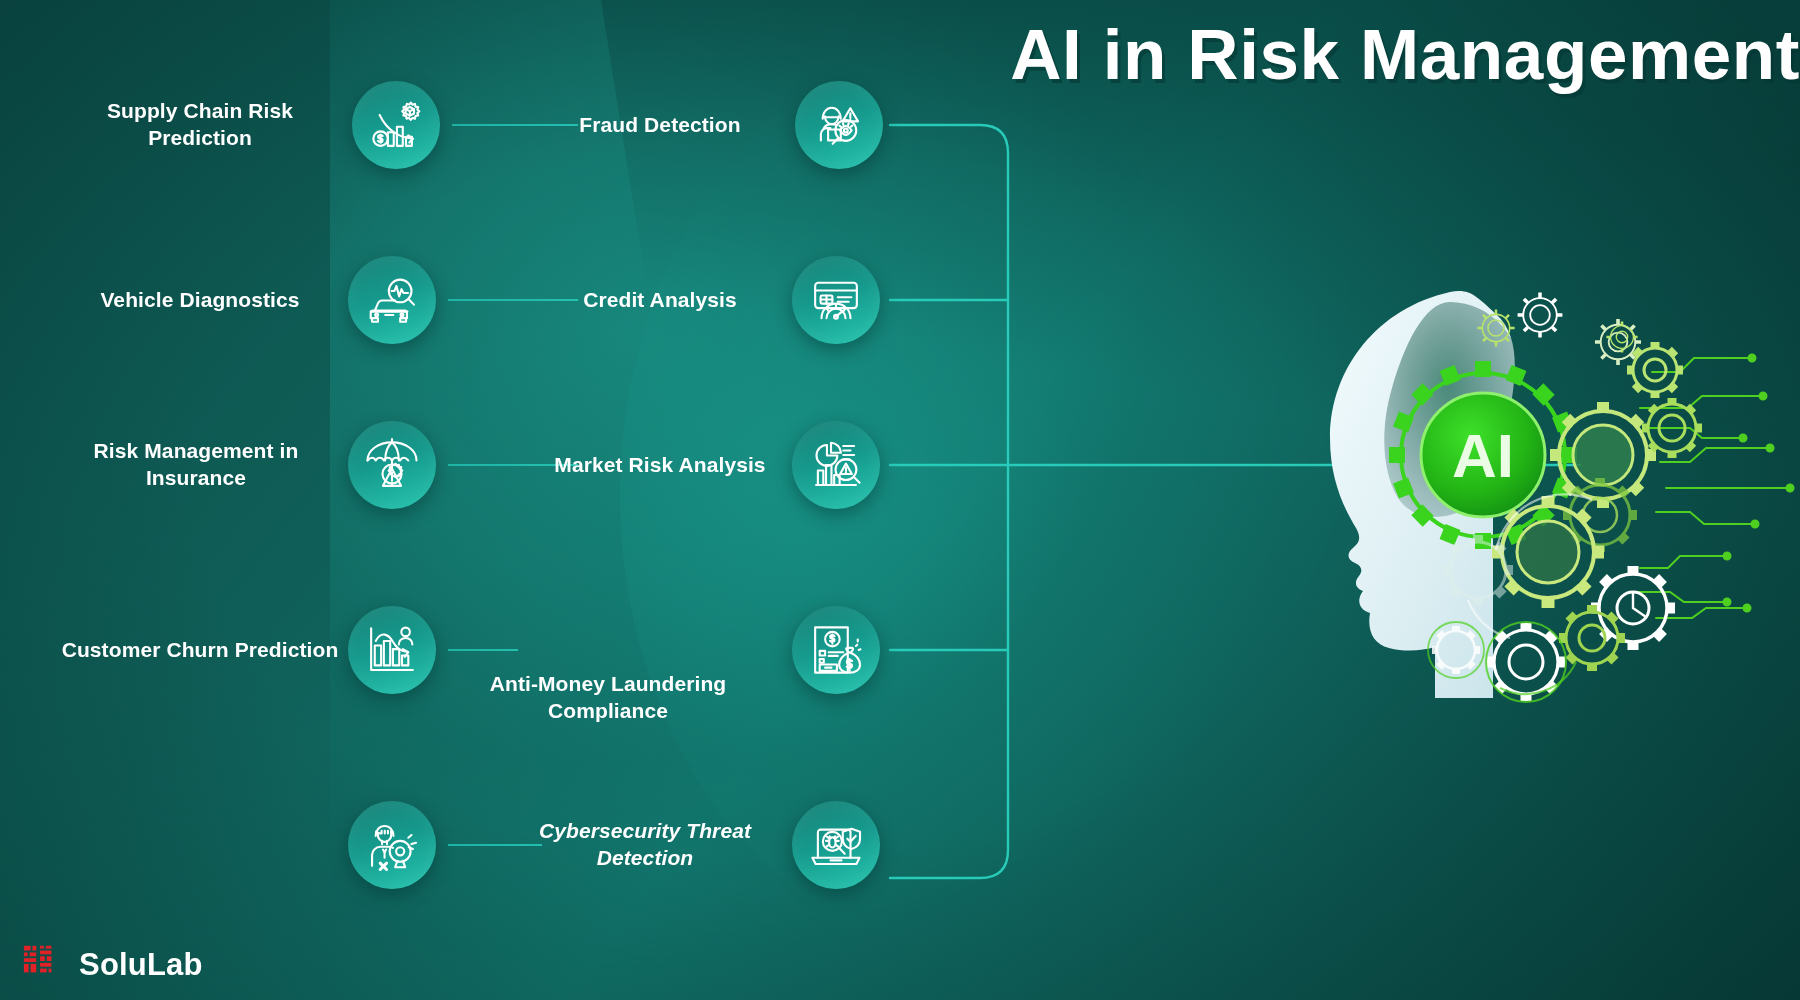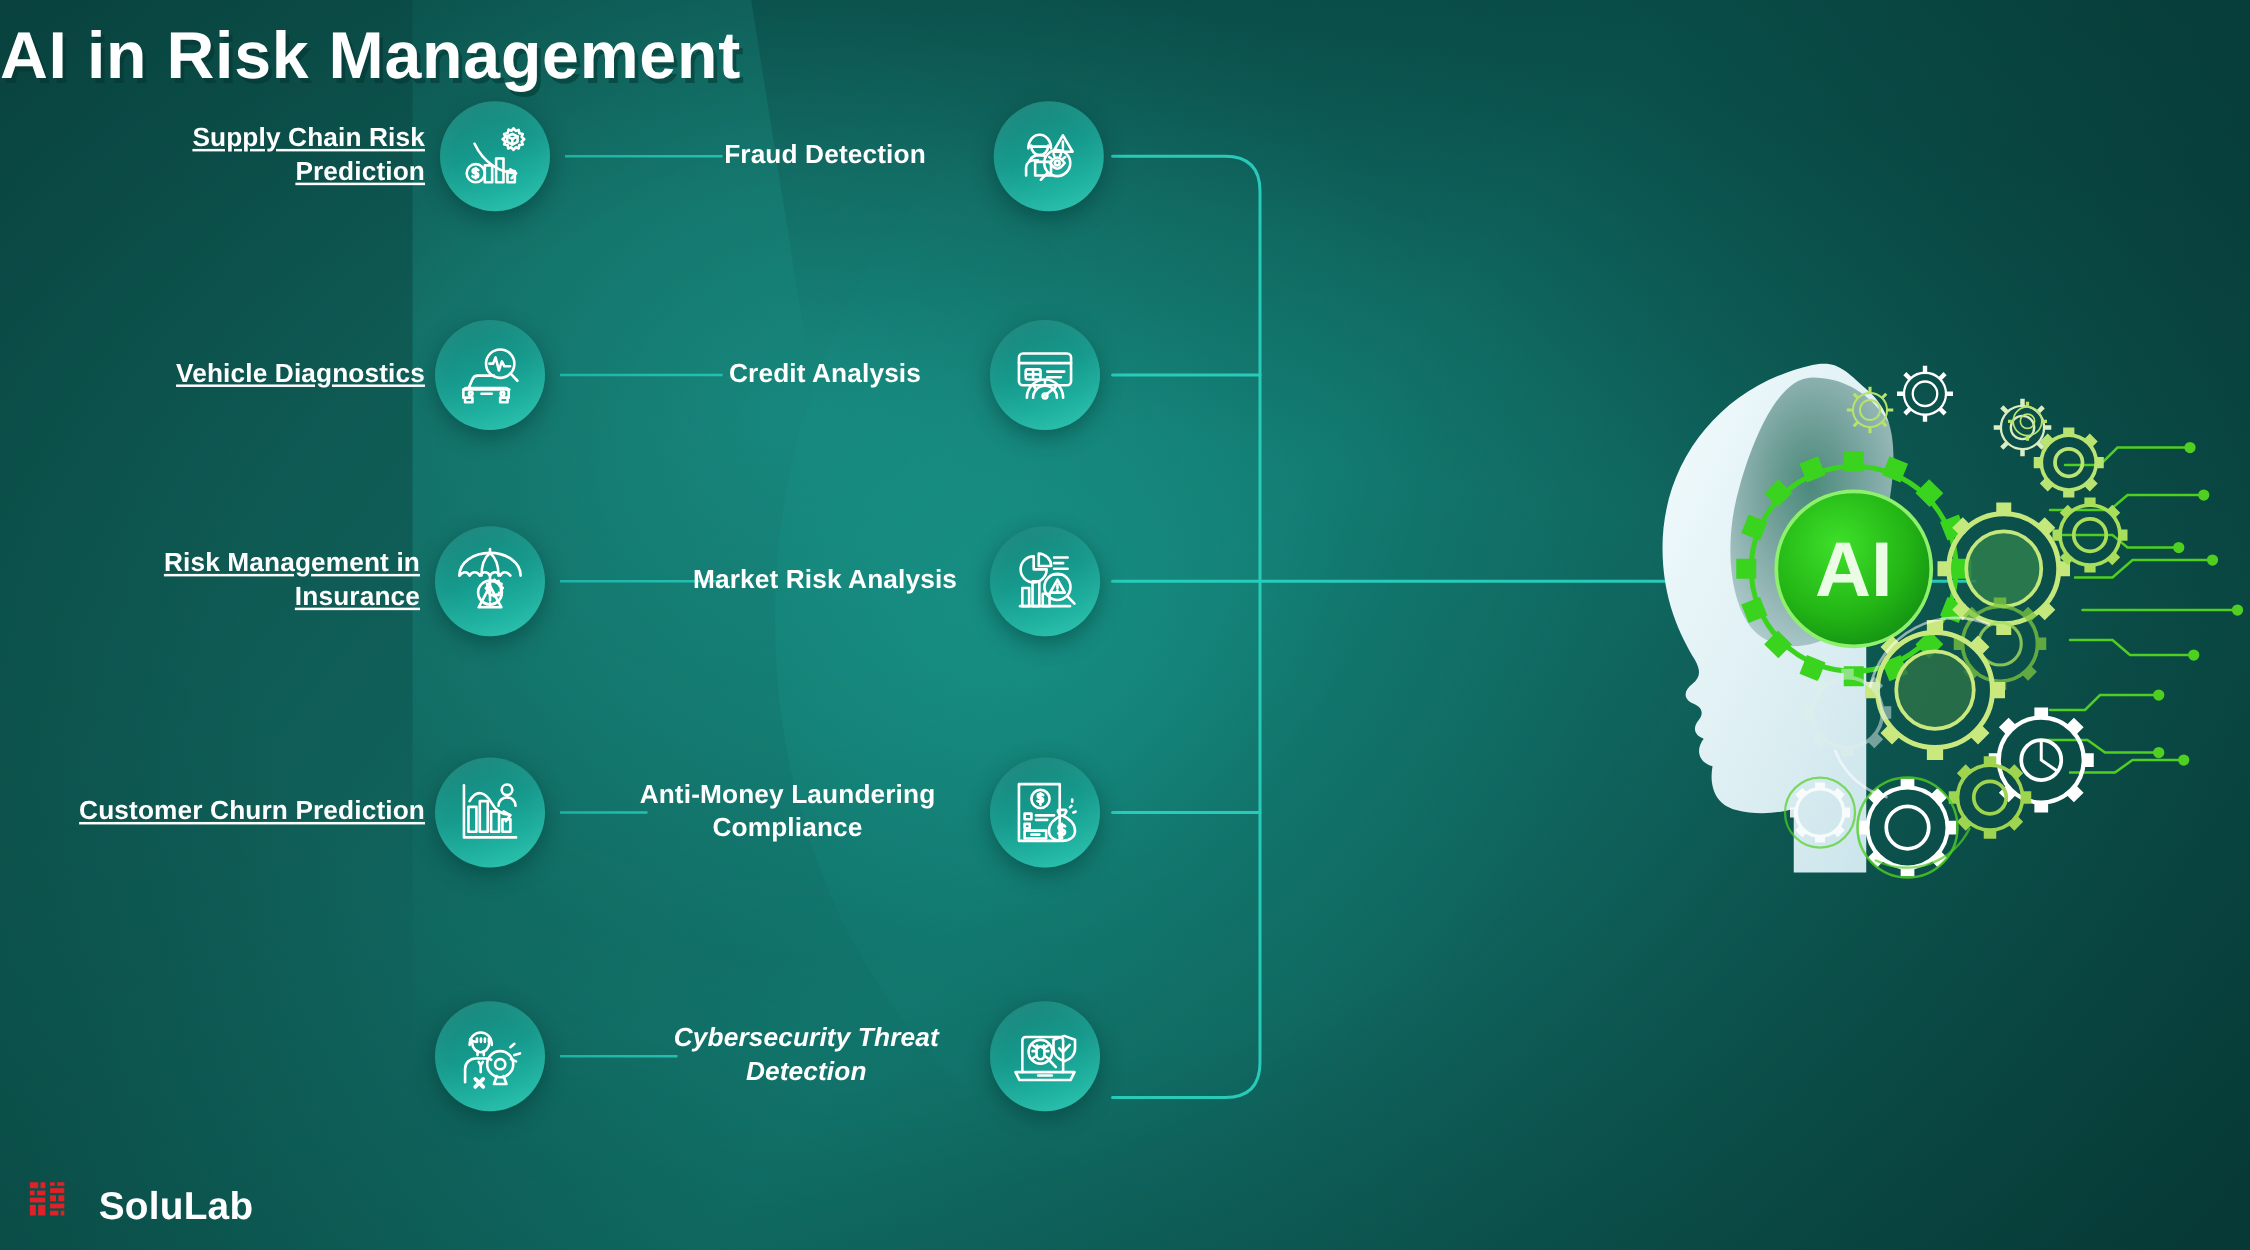--- a/index.html
+++ b/index.html
@@ -38,34 +38,34 @@
     background:linear-gradient(200deg, rgba(6,56,54,0.55) 0%, rgba(6,56,54,0.42) 45%, rgba(6,56,54,0.0) 72%);
     transform:rotate(-9deg);transform-origin:top right;pointer-events:none;
   }
   .vign{
     position:absolute;inset:0;pointer-events:none;
     background:radial-gradient(ellipse 1250px 800px at 760px 500px, rgba(0,0,0,0) 45%, rgba(2,40,38,0.45) 100%);
   }
 
   
   .title{
-    position:absolute;left:0;right:0;top:14px;text-align:left;
-    font-size:53px;font-weight:bold;color:#ffffff;letter-spacing:0.6px;
+    position:absolute;left:0;right:0;top:14px;text-align:right;
+    font-size:71px;font-weight:bold;color:#ffffff;letter-spacing:0.6px;
     text-shadow:3px 4px 0 rgba(4,52,50,0.55);
     z-index:9;
   }
 
   
   .row{position:absolute;left:0;width:1120px;height:110px;z-index:6;}
 
   .lbl{
     position:absolute;color:#ffffff;font-size:21px;font-weight:bold;
     line-height:1.28;letter-spacing:0.1px;
   }
-  .lbl.left{right:0;text-align:right;width:300px;top:50%;transform:translateY(-50%);text-decoration:underline;}
+  .lbl.left{right:0;text-align:center;width:300px;top:50%;transform:translateY(-50%);}
   .lbl.mid{left:0;text-align:center;width:300px;top:50%;transform:translateY(-50%);}
 
   .bubble{
     position:absolute;width:88px;height:88px;border-radius:50%;
     top:50%;transform:translateY(-50%);
     background:linear-gradient(160deg,#1b8278 0%,#15998c 45%,#27c6b0 100%);
     box-shadow:0 6px 18px rgba(2,46,44,0.45), inset 0 0 22px rgba(255,255,255,0.05);
     display:flex;align-items:center;justify-content:center;
   }
   .bubble svg{width:58px;height:58px;display:block;}
@@ -230,21 +230,21 @@
         <rect x="23" y="22" width="7" height="27"></rect>
         <rect x="33" y="31" width="7" height="18"></rect>
         <rect x="43" y="38" width="7" height="11"></rect>
         <path d="M14 22 C20 11 28 14 33 23 c3.5 6.3 8 10.5 15.5 11"></path>
         <path d="M44 31 l6 3.4-4 5.2"></path>
         <circle cx="47" cy="12" r="4.7"></circle>
         <path d="M39.5 26 c0-4.2 3.3-7.3 7.5-7.3 s7.5 3.1 7.5 7.3"></path>
       </svg>
     </div>
     <div class="conn" style="left:448px;width:70px;"></div>
-    <div class="lbl mid" style="left:480px;width:300px;">Anti-Money Laundering Compliance</div>
+    <div class="lbl mid" style="left:458px;width:300px;margin-top:48px;">Anti-Money Laundering Compliance</div>
     <div class="bubble" style="left:792px">
       <svg viewBox="0 0 64 64" stroke="#fff" stroke-width="2.1" fill="none" stroke-linecap="round" stroke-linejoin="round">
         <rect x="9" y="7" width="36" height="50"></rect>
         <circle cx="28" cy="20" r="8"></circle>
         <path d="M28 15 v10M30.4 16.7c-.7-.8-1.5-1.1-2.5-1.1-1.3 0-2.3.8-2.3 1.9s1 1.7 2.3 1.7 2.4.7 2.4 1.8-1 1.9-2.4 1.9c-1 0-1.9-.4-2.5-1.1"></path>
         <rect x="14" y="33" width="6" height="5"></rect>
         <path d="M24 34.5 h16M24 38.5h10"></path>
         <rect x="14" y="42" width="4.5" height="4"></rect>
         <rect x="14" y="48" width="19" height="7"></rect>
         <path d="M20 51.5 h7"></path>

